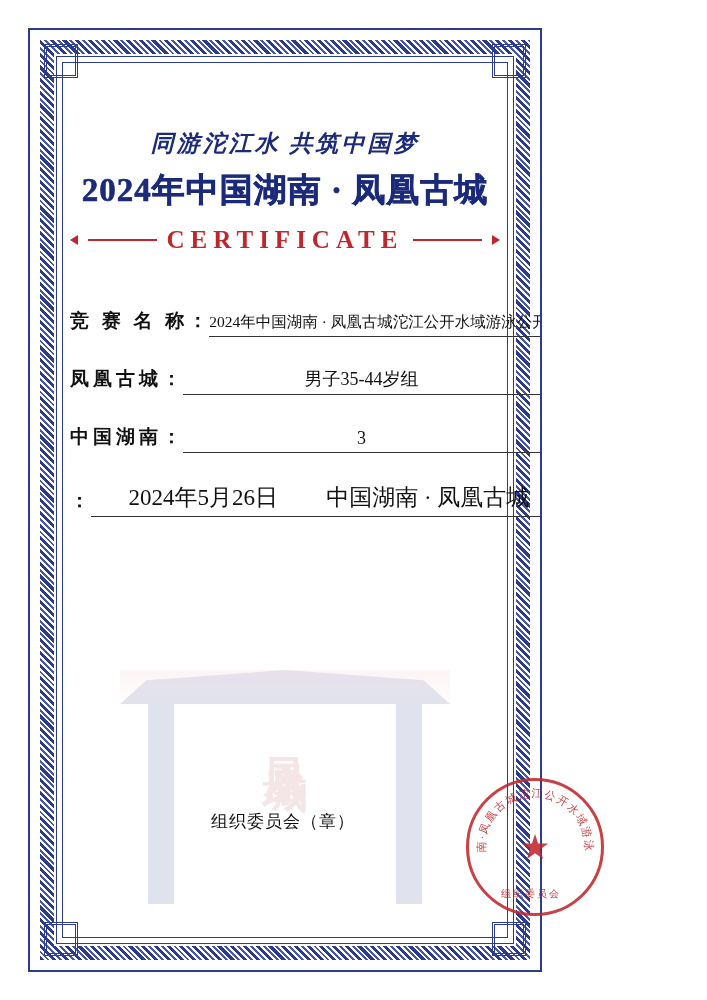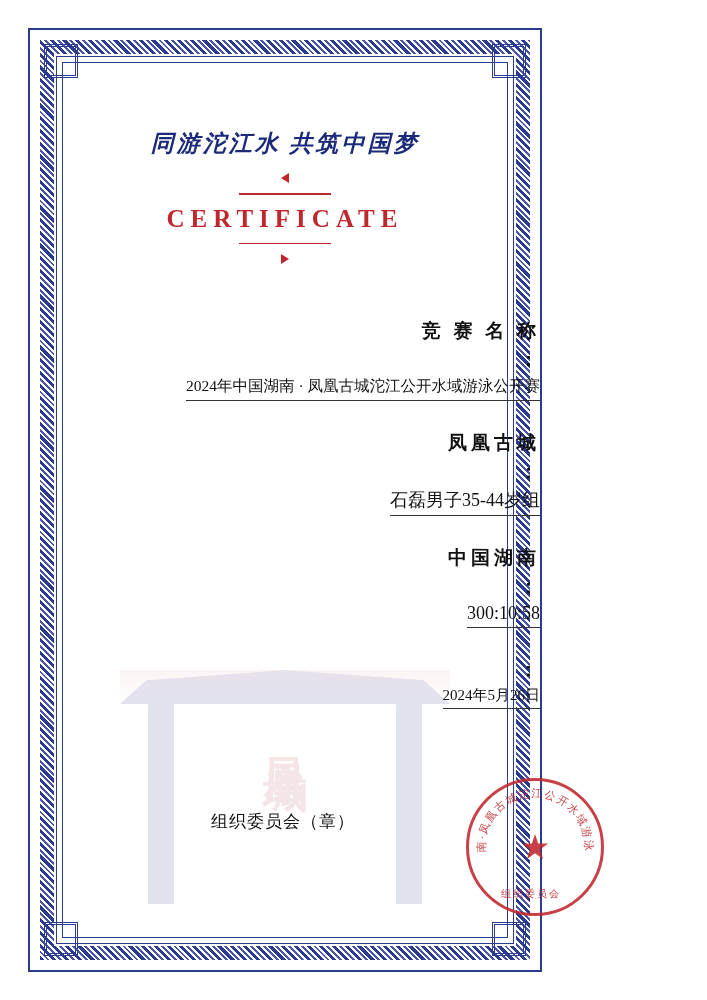--- a/index.html
+++ b/index.html
@@ -121,21 +121,20 @@
     letter-spacing: 6px;
     text-shadow: 2px 2px 0 #7a1518;
   }
   .cert-sub-wrap {
     margin-top: 14px;
     display: flex;
     align-items: center;
     justify-content: flex-end;
     gap: 10px;
     color: #c0272d;
-    flex-direction: column;
   }
   .cert-sub-line {
     height: 1.5px;
     width: 92px;
     background: #c0272d;
   }
   .cert-sub-arrow {
     width: 0; height: 0;
     border-top: 5px solid transparent;
     border-bottom: 5px solid transparent;
@@ -151,21 +150,20 @@
   }
 
   .fields {
     margin: 54px auto 0 auto;
     width: 470px;
   }
   .field-row {
     display: flex;
     align-items: flex-end;
     margin-bottom: 29px;
-    flex-direction: column;
   }
   .field-label {
     font-family: "Liberation Serif", serif;
     font-size: 19px;
     font-weight: bold;
     color: #111111;
     white-space: nowrap;
     letter-spacing: 4px;
     padding-bottom: 3px;
   }
@@ -187,21 +185,21 @@
     overflow: hidden;
   }
   .field-value.two {
     display: flex;
   }
   .field-value.two > span {
     flex: 1;
     text-align: center;
   }
   .field-value.big { font-size: 18px; }
-  .field-value.mid { font-size: 15px; }
+  .field-value.mid { font-size: 23px; }
 
   
   .watermark {
     position: absolute;
     left: 50%;
     transform: translateX(-50%);
     top: 600px;
     width: 330px;
     height: 260px;
     opacity: 0.14;
@@ -306,20 +304,21 @@
   <div class="corner tl"></div>
   <div class="corner tr"></div>
   <div class="corner bl"></div>
   <div class="corner br"></div>
 
   <div class="content">
 
     <div class="slogan">同游沱江水  共筑中国梦</div>
 
     <div class="title-main">
+      <span class="l1">2024年中国湖南 · 凤凰古城</span>
     </div>
 
 
     <div class="cert-sub-wrap">
       <div class="cert-sub-arrow left"></div>
       <div class="cert-sub-line"></div>
       <div class="cert-sub">CERTIFICATE</div>
       <div class="cert-sub-line"></div>
       <div class="cert-sub-arrow right"></div>
     </div>
@@ -329,38 +328,37 @@
       <div class="field-row">
         <span class="field-label">竞 赛 名 称</span>
         <span class="field-colon">：</span>
         <span class="field-value">2024年中国湖南 · 凤凰古城沱江公开水域游泳公开赛</span>
       </div>
 
       <div class="field-row">
         <span class="field-label">凤凰古城</span>
         <span class="field-colon">：</span>
         <span class="field-value two big">
-          <span>石磊</span>
           <span>男子35-44岁组</span>
         </span>
       </div>
 
       <div class="field-row">
         <span class="field-label">中国湖南</span>
         <span class="field-colon">：</span>
         <span class="field-value two big">
           <span>3</span>
-          <span>00:10:58</span>
         </span>
       </div>
 
       <div class="field-row">
         <span class="field-colon">：</span>
         <span class="field-value two mid">
           <span>2024年5月26日</span>
+          <span>中国湖南 · 凤凰古城</span>
         </span>
       </div>
 
     </div>
 
     <div class="watermark">
       <div class="wm-roof"></div>
       <div class="wm-body"></div>
       <div class="wm-fade"></div>
       <div class="wm-text">凤凰城</div>

